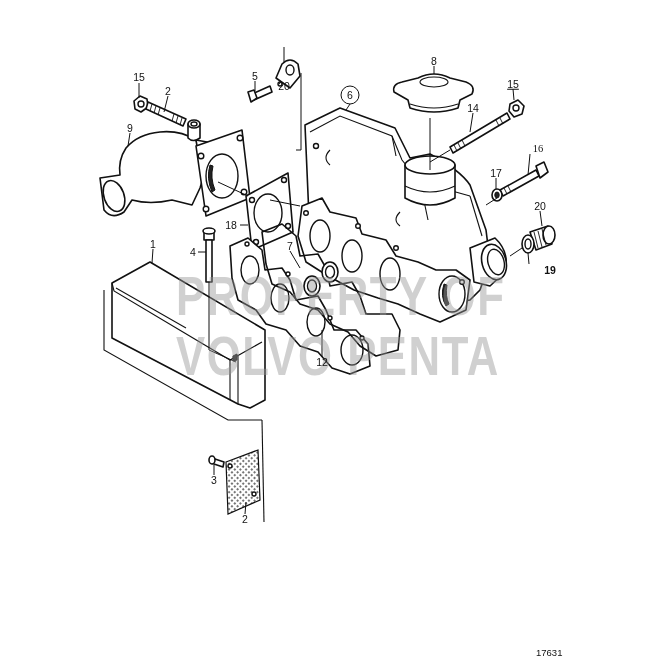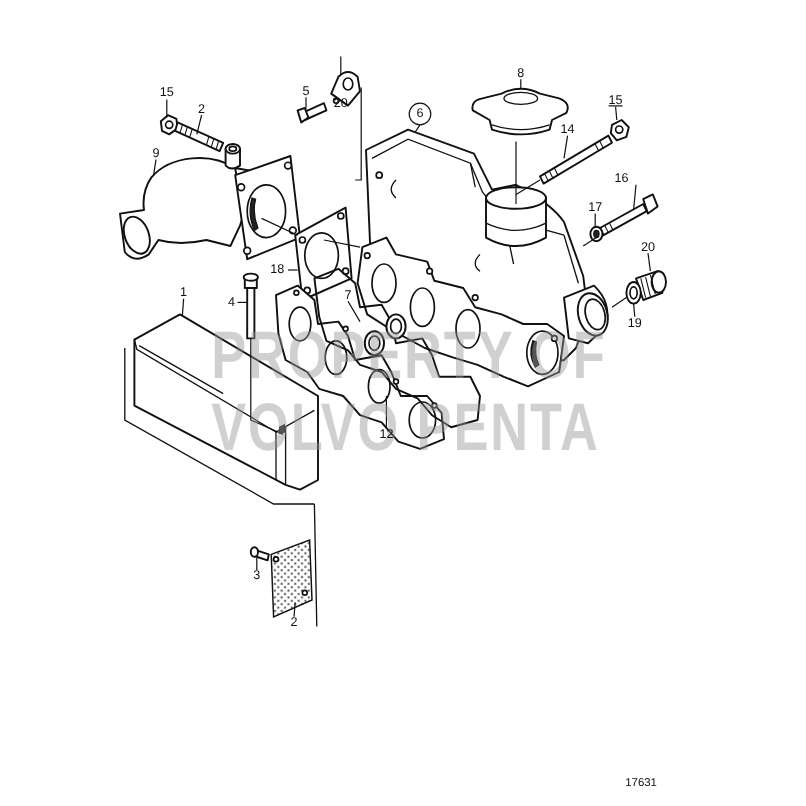--- a/index.html
+++ b/index.html
@@ -13,21 +13,21 @@
     .dark { fill: #222222; stroke: #111111; stroke-width: 1; }
     .mesh { fill: url(#meshPattern); stroke: #111111; stroke-width: 1.2; }
     .thread { stroke: #111111; stroke-width: 0.9; }
     .callout { position: absolute; font-size: 10.5px; color: #111111; line-height: 1;
                transform: translate(-50%, -50%); white-space: nowrap; }
     .callout.circled { width: 17px; height: 17px; border: 1.3px solid #111; border-radius: 50%;
                        display: flex; align-items: center; justify-content: center; background:#fff; }
     .watermark { position: absolute; font-family: "Liberation Sans", sans-serif; font-weight: bold;
                  color: rgba(150,150,150,0.45); letter-spacing: 2px; transform: scaleX(0.78);
                  transform-origin: left top; line-height: 1; white-space: nowrap; pointer-events: none; }
-    .drawing-no { position: absolute; font-size: 9.5px; color: #111; }
+    .drawing-no { position: absolute; font-size: 9.5px; color: #111; margin-left: 15px; }
   </style>
 </head>
 <body>
 
 <svg id="canvas" viewBox="0 0 672 672" xmlns="http://www.w3.org/2000/svg">
   <defs>
     <pattern id="meshPattern" width="4" height="4" patternUnits="userSpaceOnUse" patternTransform="rotate(45)">
       <rect width="4" height="4" fill="#ffffff"></rect>
       <circle cx="2" cy="2" r="0.9" fill="#333"></circle>
     </pattern>
@@ -256,19 +256,19 @@
 <div class="callout circled" style="left:350px; top:95px;">6</div>
 <div class="callout" style="left:290px; top:246px;">7</div>
 <div class="callout" style="left:434px; top:61px;">8</div>
 <div class="callout" style="left:130px; top:128px;">9</div>
 <div class="callout" style="left:231px; top:225px;">18</div>
 <div class="callout" style="left:139px; top:77px;">15</div>
 <div class="callout" style="left:168px; top:91px;">2</div>
 <div class="callout" style="left:322px; top:362px;">12</div>
 <div class="callout" style="left:473px; top:108px;">14</div>
 <div class="callout" style="left:513px; top:84px;text-decoration:underline;">15</div>
-<div class="callout" style="left:518px; top:149px;">16</div>
+<div class="callout" style="left:538px; top:149px;font-family:Liberation Serif, serif;">16</div>
 <div class="callout" style="left:496px; top:173px;">17</div>
 <div class="callout" style="left:540px; top:206px;">20</div>
-<div class="callout" style="left:529px; top:270px;">19</div>
+<div class="callout" style="left:550px; top:270px;font-weight:bold;">19</div>
 <div class="callout" style="left:284px; top:42px;margin-top:44px;">20</div>
 
 <div class="drawing-no" style="left:521px; top:647px;">17631</div>
 
 </body></html>

